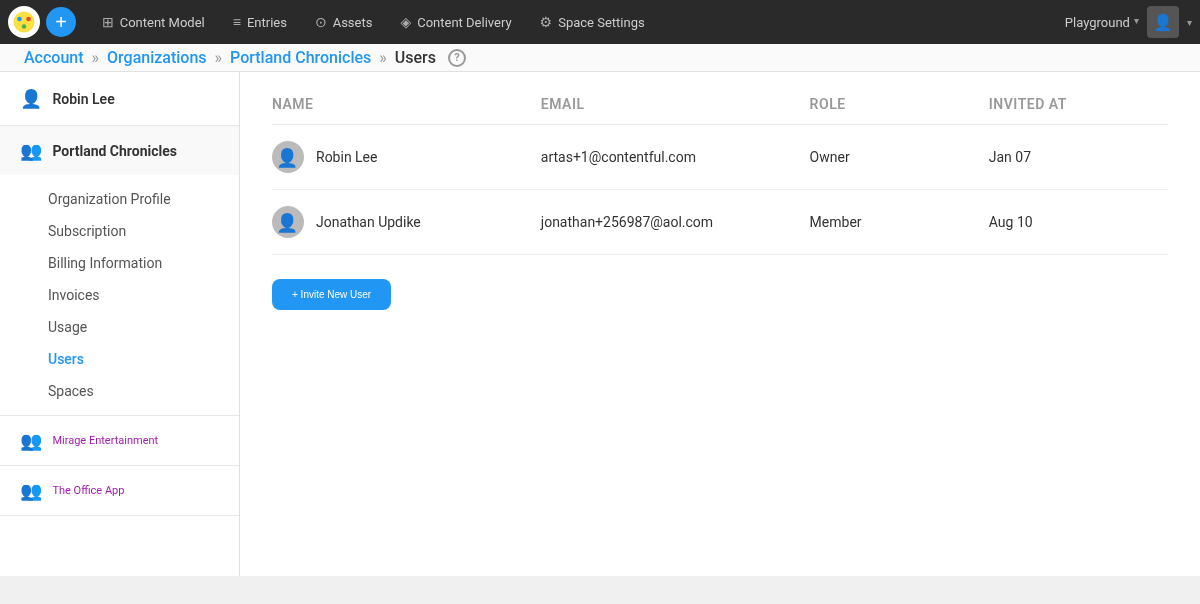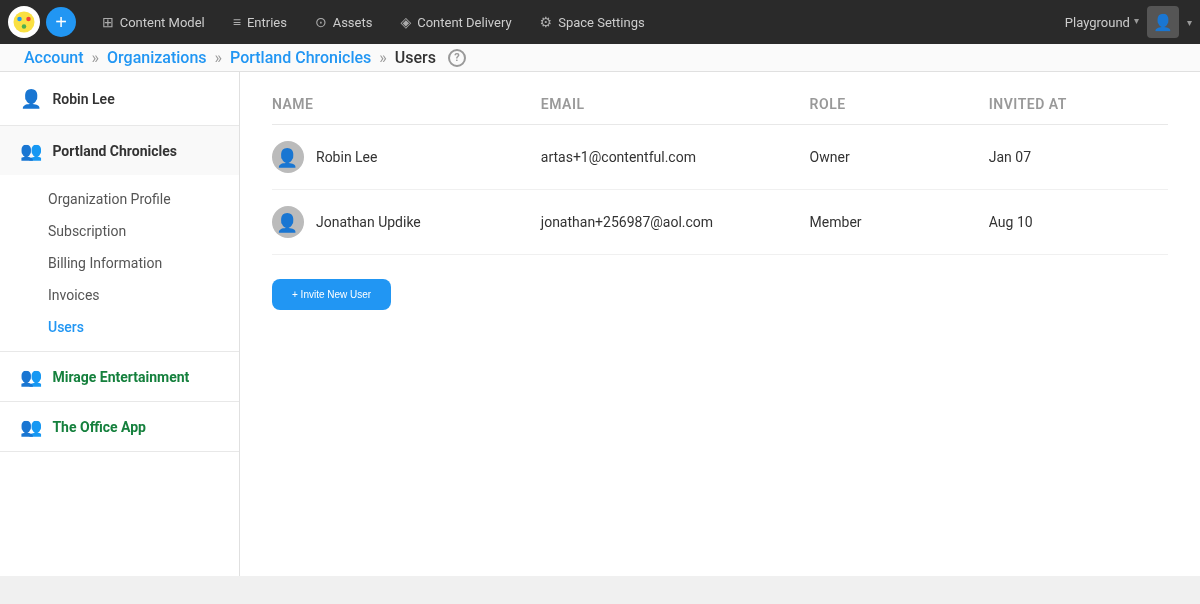--- a/index.html
+++ b/index.html
@@ -199,23 +199,23 @@
       border-bottom: 1px solid #e8e8e8;
     }
     .sidebar-org2-header {
       display: flex;
       align-items: center;
       padding: 14px 20px;
       cursor: pointer;
       gap: 10px;
     }
     .sidebar-org2-name {
-      font-size: 14px;
-      font-weight: 700;
-      color: #15803d;
+      font-size: 11px;
+      font-weight: 400;
+      color: #a21caf;
     }
 
     
     .main-panel {
       flex: 1;
       background: white;
       padding: 24px 32px;
     }
 
     
@@ -351,21 +351,23 @@
       <div class="sidebar-org">
         <div class="sidebar-org-header">
           <span class="org-icon">👥</span>
           <span class="sidebar-org-name">Portland Chronicles</span>
         </div>
         <ul class="sidebar-menu">
           <li class="sidebar-menu-item">Organization Profile</li>
           <li class="sidebar-menu-item">Subscription</li>
           <li class="sidebar-menu-item">Billing Information</li>
           <li class="sidebar-menu-item">Invoices</li>
+          <li class="sidebar-menu-item">Usage</li>
           <li class="sidebar-menu-item active">Users</li>
+          <li class="sidebar-menu-item">Spaces</li>
         </ul>
       </div>
 
       <div class="sidebar-org2">
         <div class="sidebar-org2-header">
           <span class="org-icon">👥</span>
           <span class="sidebar-org2-name">Mirage Entertainment</span>
         </div>
       </div>
 

